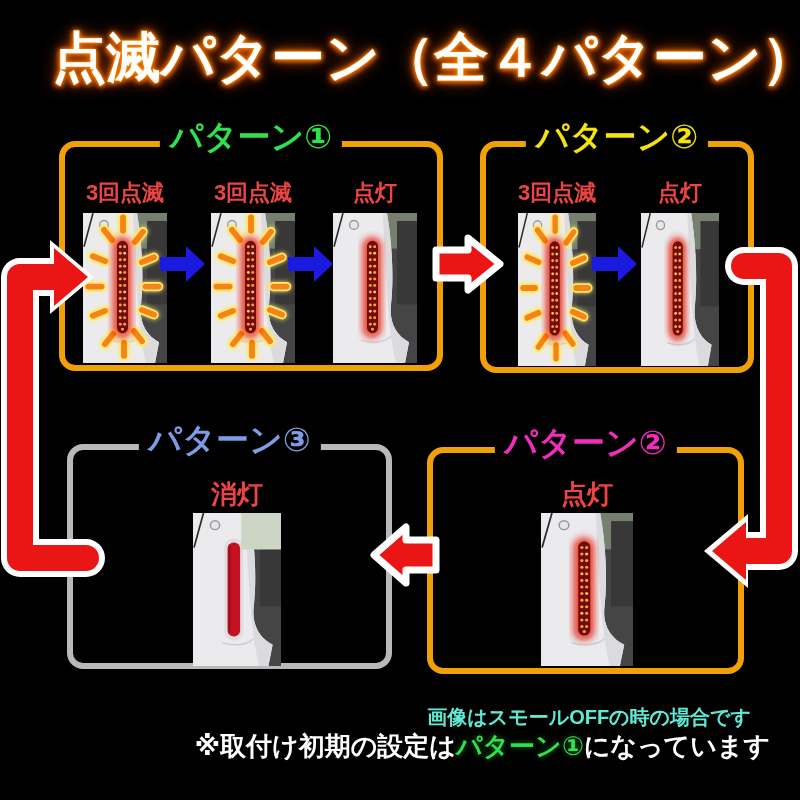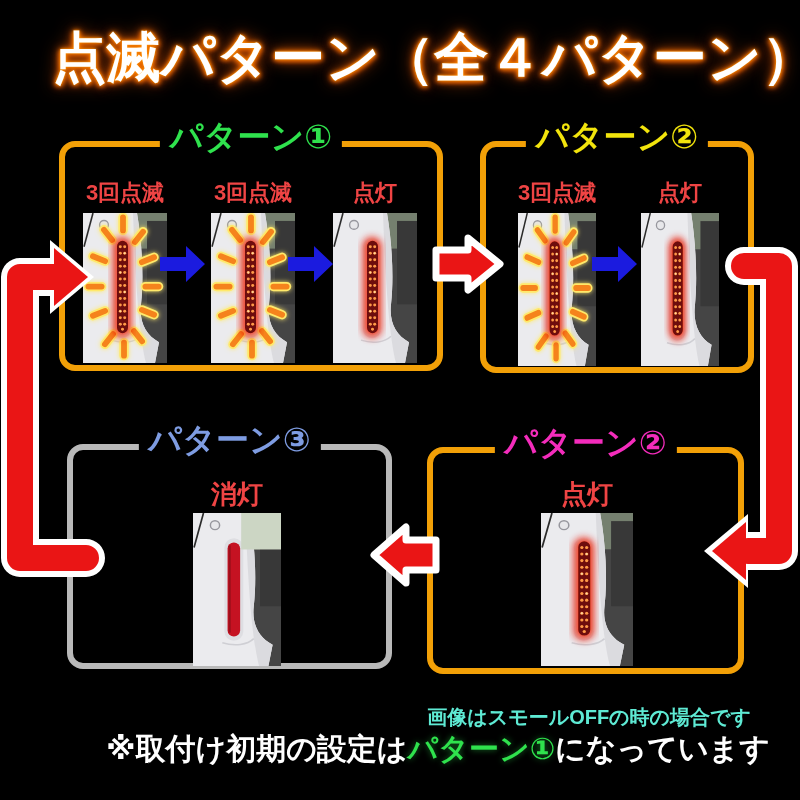--- a/index.html
+++ b/index.html
@@ -45,21 +45,21 @@
   .box4 .step{top:26px;width:88px;left:120px;text-decoration:underline;}
   .box4 .step-label{font-size:26px;line-height:37px;}
   .box4 .photo{width:88px;height:153px;}
 
   
   .overlay{position:absolute;left:0;top:0;width:800px;height:800px;pointer-events:none;}
 
   
   .note1{position:absolute;top:704px;right:49px;color:#5eead4;font-size:20px;white-space:nowrap;
          text-shadow:1px 1px 2px #000;}
-  .note2{position:absolute;top:729px;right:30px;color:#fff;font-size:30px;white-space:nowrap;
+  .note2{position:absolute;top:729px;right:30px;color:#fff;font-size:26px;white-space:nowrap;
          text-shadow:1px 1px 2px #000;}
   .note2 .hl{color:var(--c-pattern1,#2fe24d);text-shadow:0 0 6px rgba(46,226,77,.5);}
 </style>
 </head>
 <body>
 
 <div class="stage">
 
   <svg width="0" height="0" style="position:absolute" aria-hidden="true">
     <defs>

